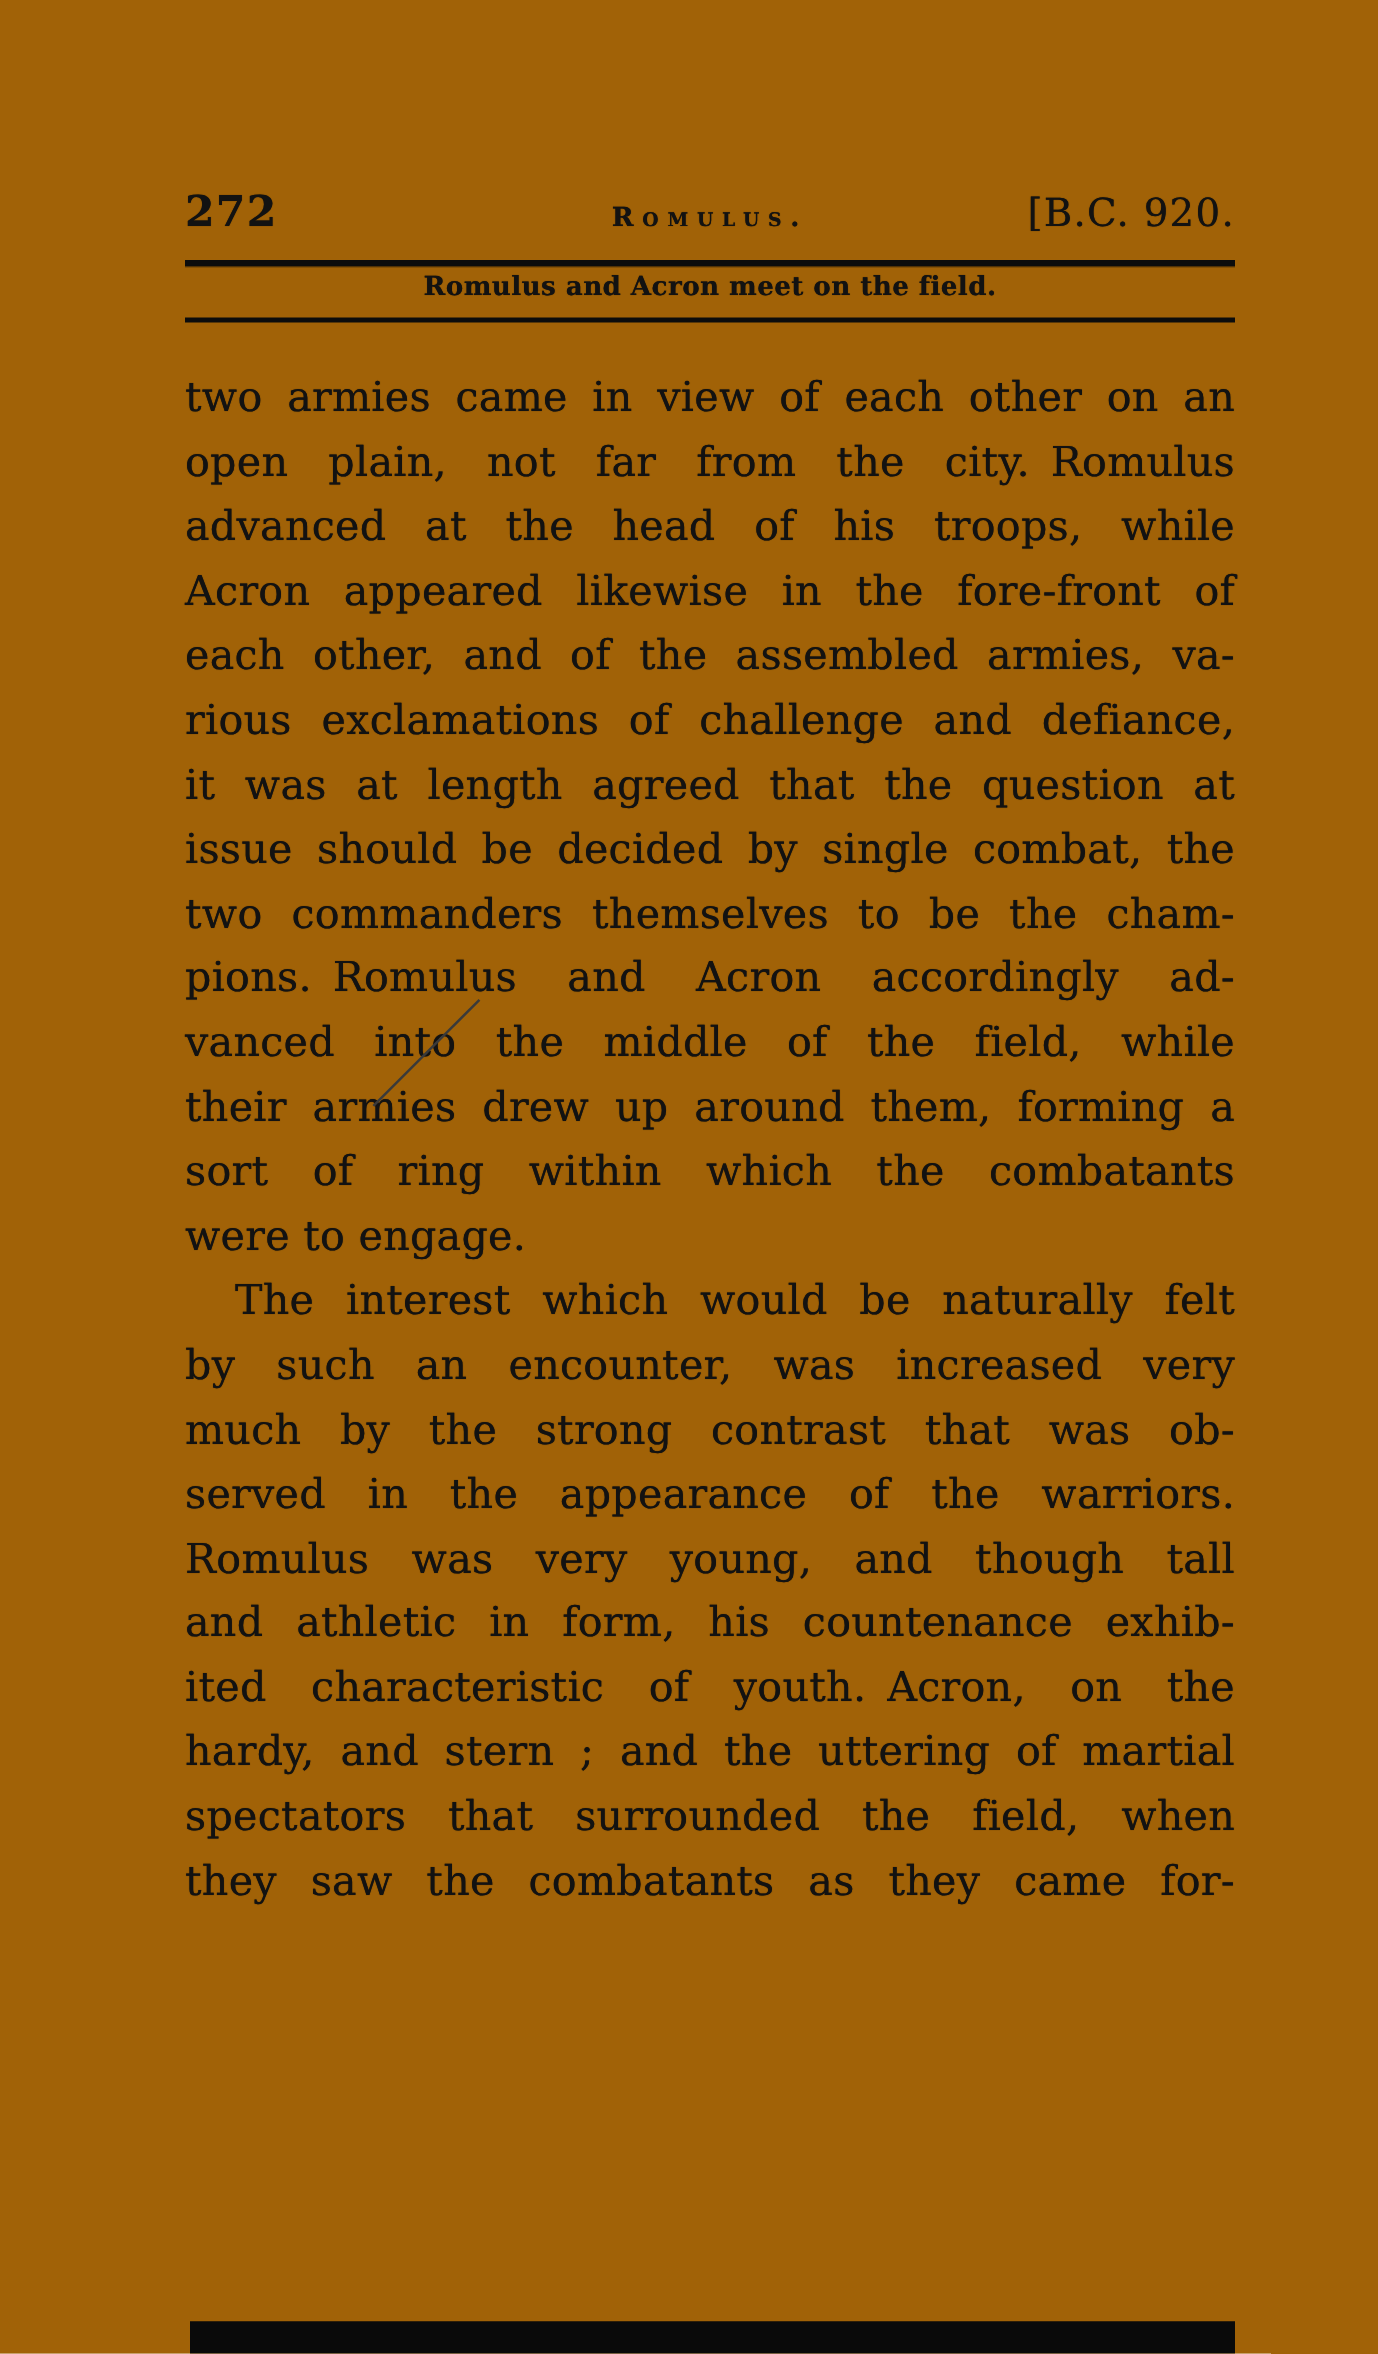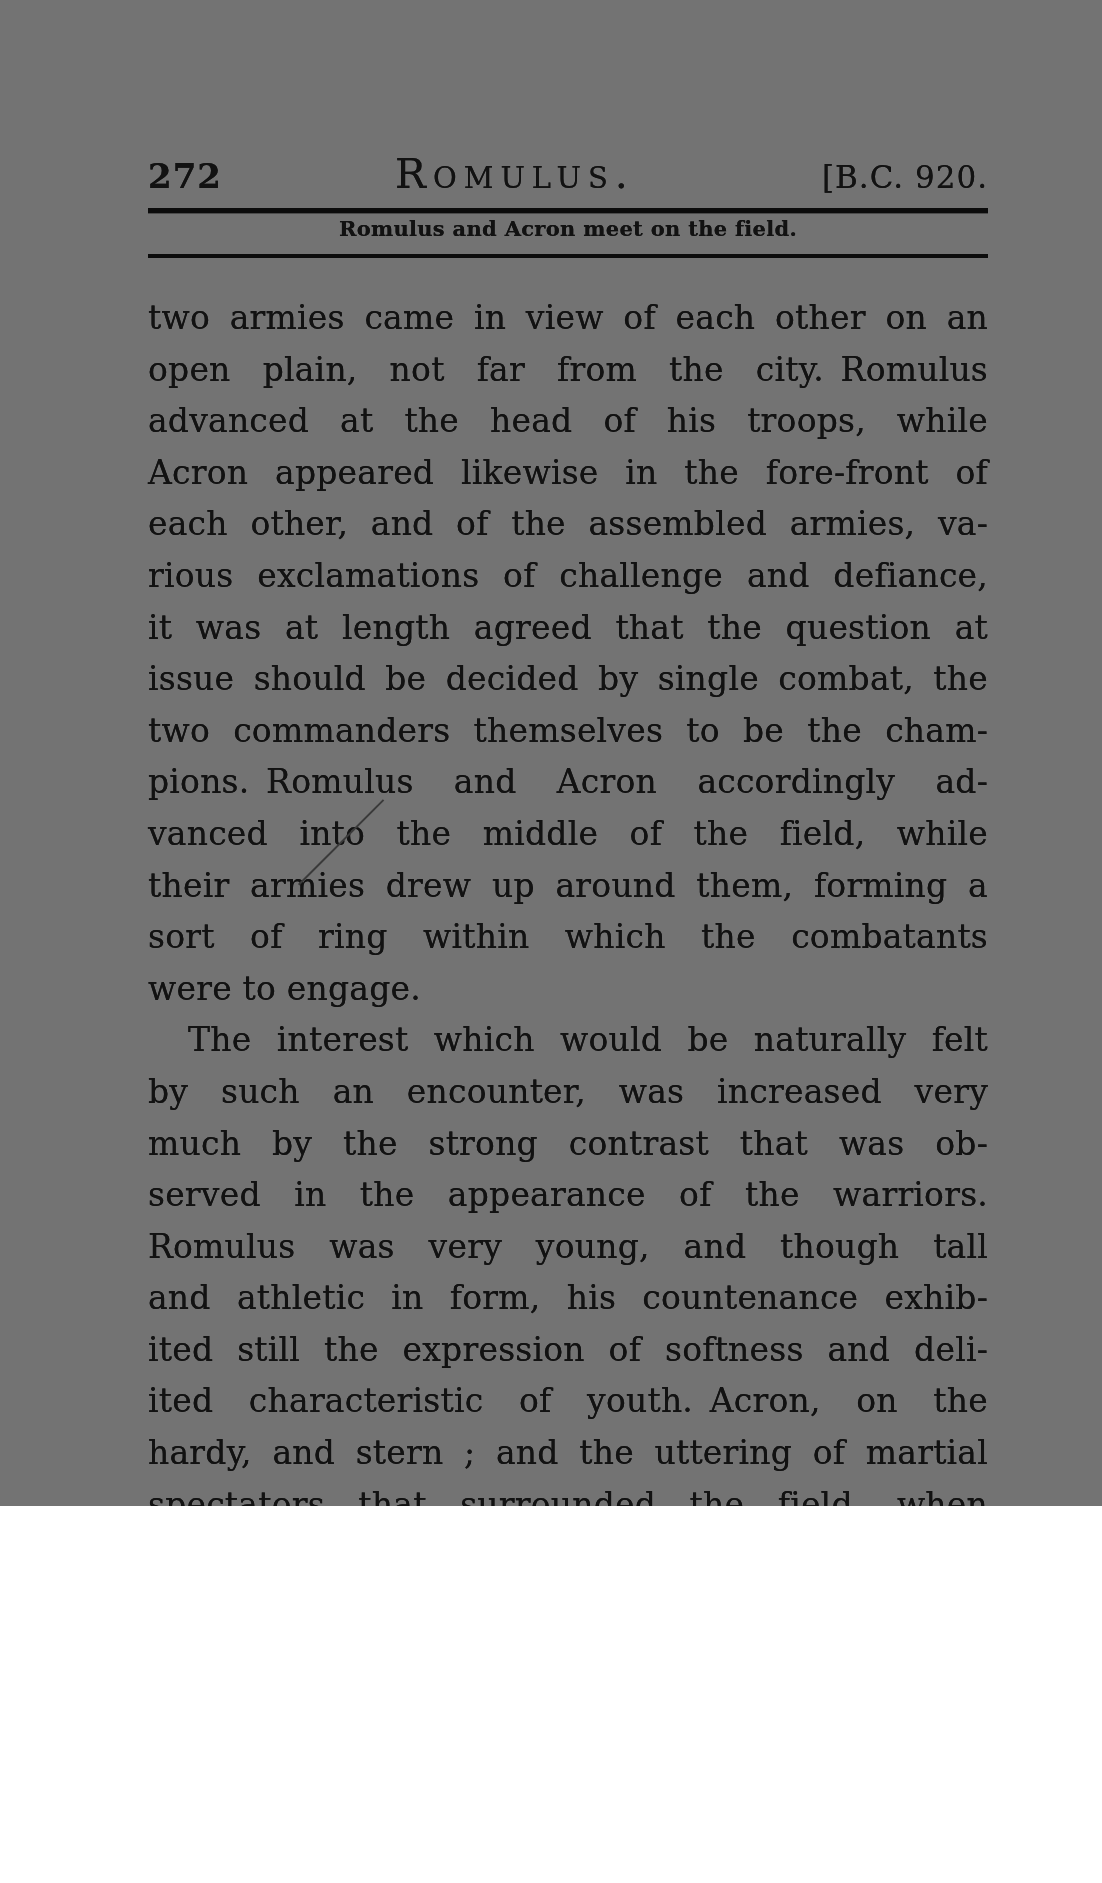--- a/index.html
+++ b/index.html
@@ -1,39 +1,39 @@
 <!DOCTYPE html>
 <html><head>
 <meta charset="utf-8">
 <style>
   html, body { margin: 0; padding: 0; background: #ffffff; }
   .page {
     position: relative;
     width: 1102px;
-    height: 1506px;
-    background: #737373;
+    height: 1883px;
+    background: #a16207;
     color: #121212;
     font-family: "DejaVu Serif", "Liberation Serif", serif;
     overflow: hidden;
   }
   .ink { text-shadow: 0 0 0.6px rgba(10,10,10,0.85); }
 
   
   .header {
     position: absolute;
     top: 150px; left: 148px; width: 840px;
     display: flex; align-items: baseline;
   }
   .page-number {
     flex: 1 1 0; text-align: left;
     font-size: 34px; font-weight: 700; letter-spacing: 1px;
   }
   .running-title {
-    flex: 1.4 1 0; 
-    font-size: 41px; font-variant: small-caps; letter-spacing: 7px;
+    flex: 1.4 1 0; text-align: center;
+    font-size: 21px; font-variant: small-caps; letter-spacing: 7px; font-weight: bold;
   }
   .date-note {
     flex: 1 1 0; text-align: right;
     font-size: 31px; letter-spacing: 1px;
   }
 
   
   .rule { position: absolute; left: 148px; width: 840px; background: #0c0c0c; }
   .rule-top { top: 208px; height: 5px; box-shadow: 0 1px 0 rgba(0,0,0,0.35); }
   .rule-bottom { top: 254px; height: 4px; }
@@ -91,21 +91,20 @@
     <div class="ln">vanced into the middle of the field, while</div>
     <div class="ln">their armies drew up around them, forming a</div>
     <div class="ln">sort of ring within which the combatants</div>
     <div class="ln end">were to engage.</div>
     <div class="ln indent">The interest which would be naturally felt</div>
     <div class="ln">by such an encounter, was increased very</div>
     <div class="ln">much by the strong contrast that was ob-</div>
     <div class="ln">served in the appearance of the warriors.</div>
     <div class="ln">Romulus was very young, and though tall</div>
     <div class="ln">and athletic in form, his countenance exhib-</div>
-    <div class="ln">ited still the expression of softness and deli-</div>
     <div class="ln">ited characteristic of youth. Acron, on the</div>
     <div class="ln">hardy, and stern ; and the uttering of martial</div>
     <div class="ln">spectators that surrounded the field, when</div>
     <div class="ln">they saw the combatants as they came for-</div>
   </div>
 
   <div class="scratch"></div>
   <div class="bottom-bar"></div>
 
 </div>

